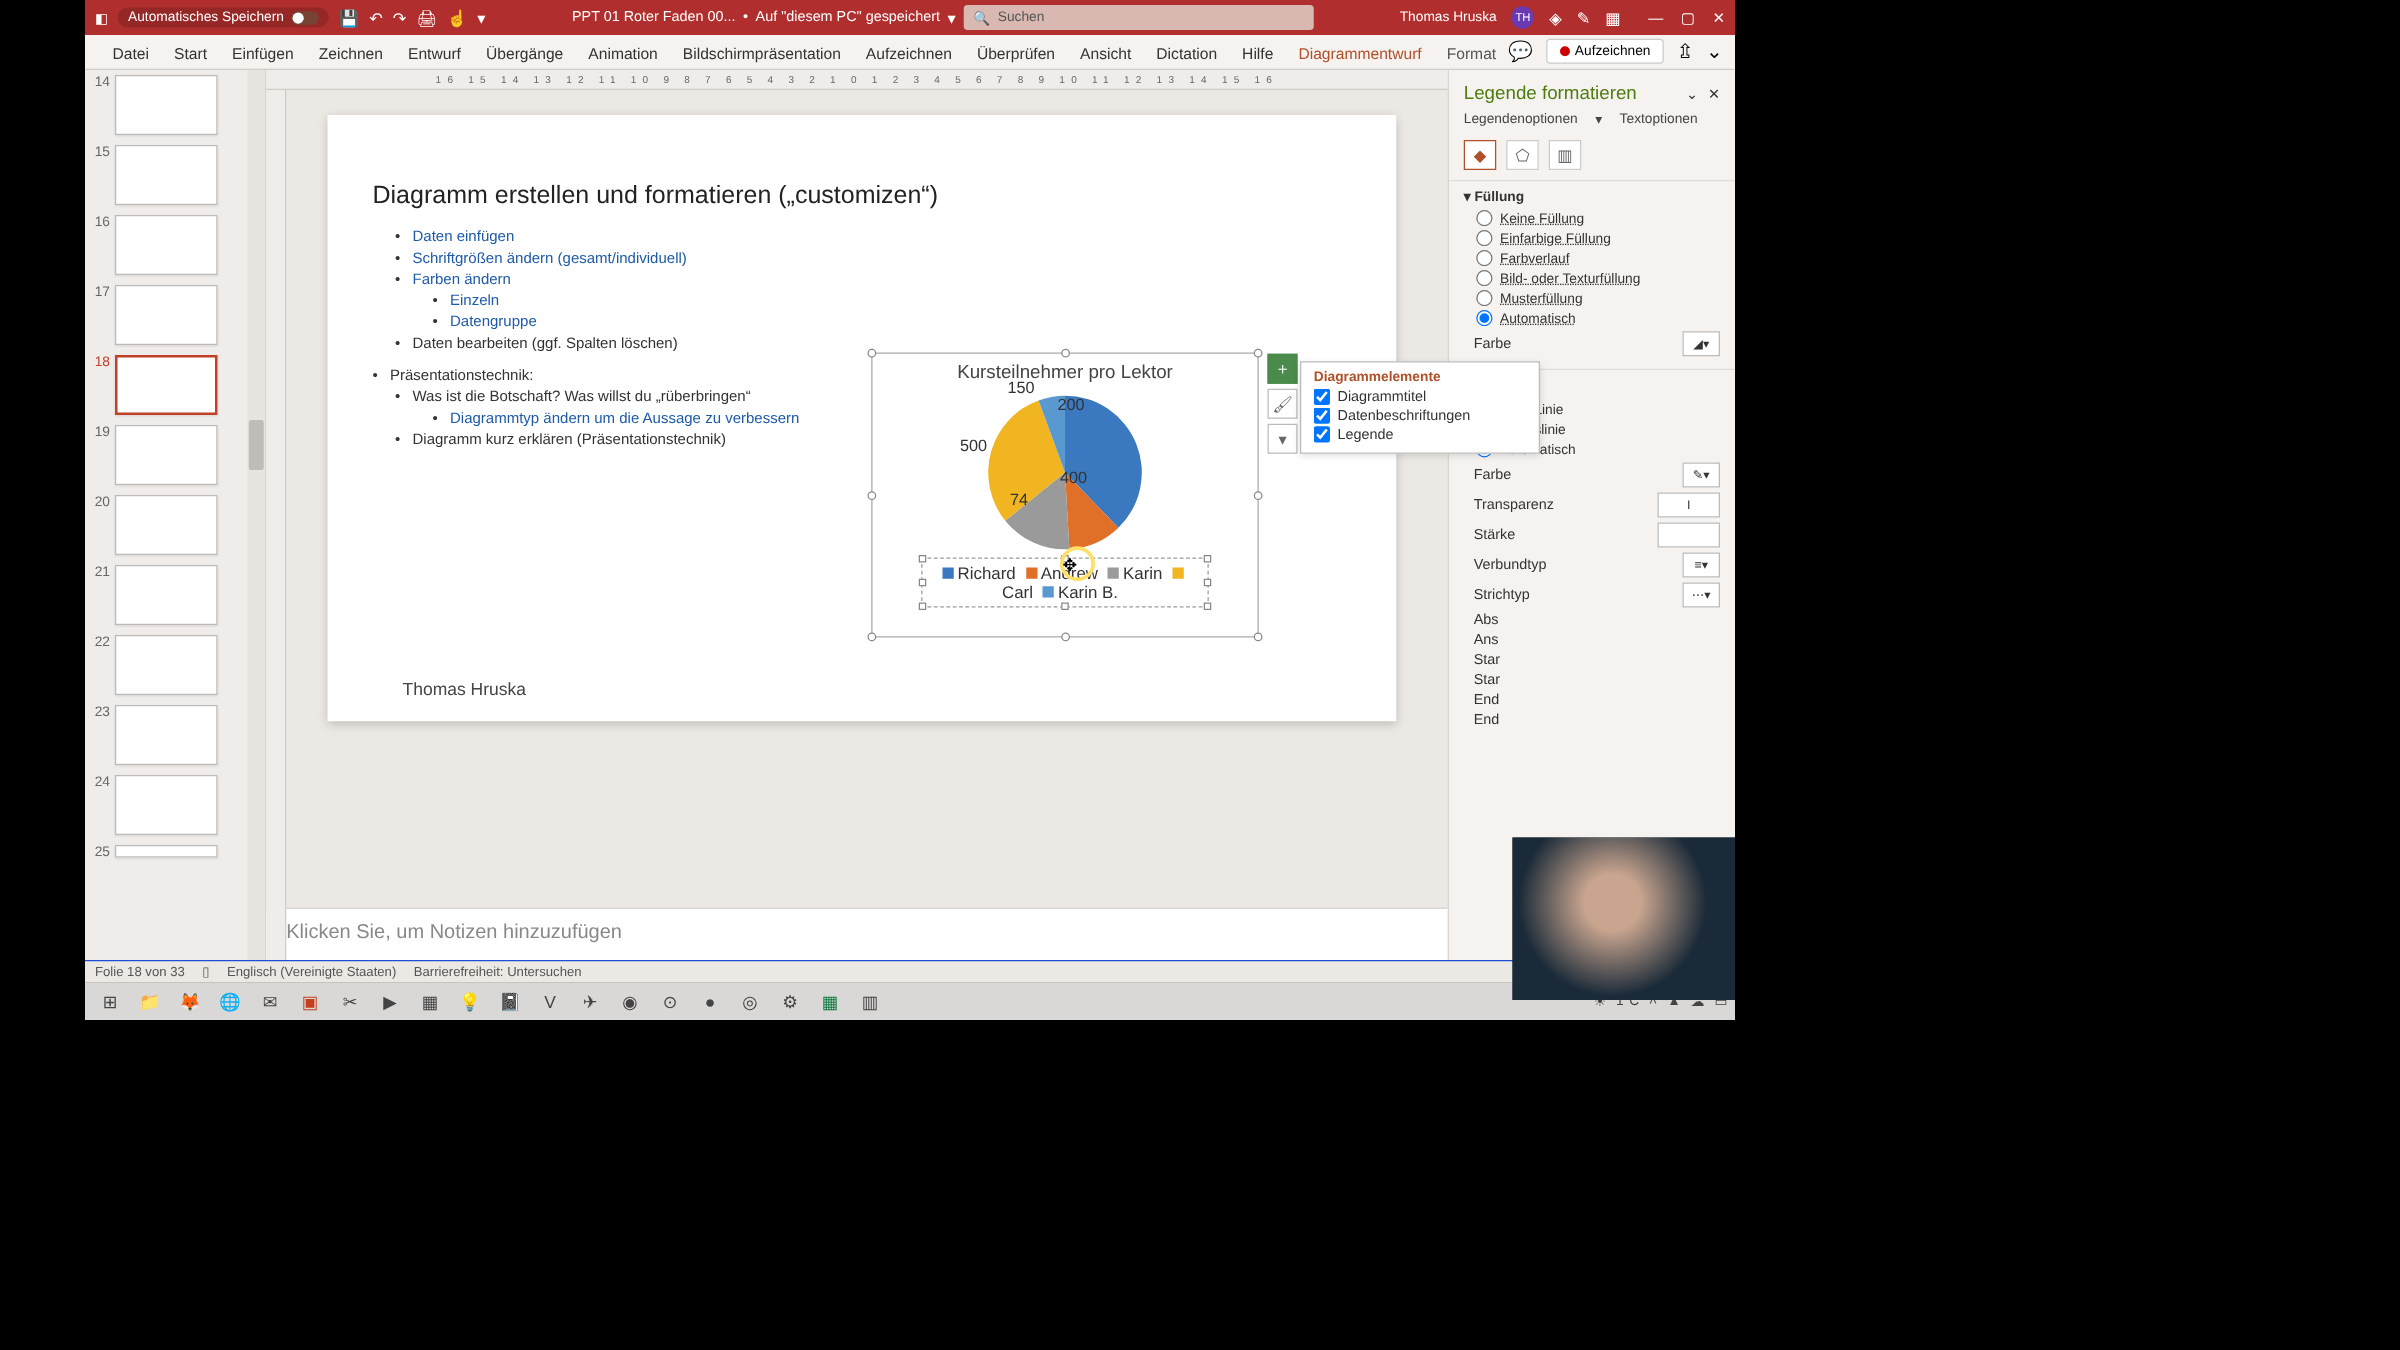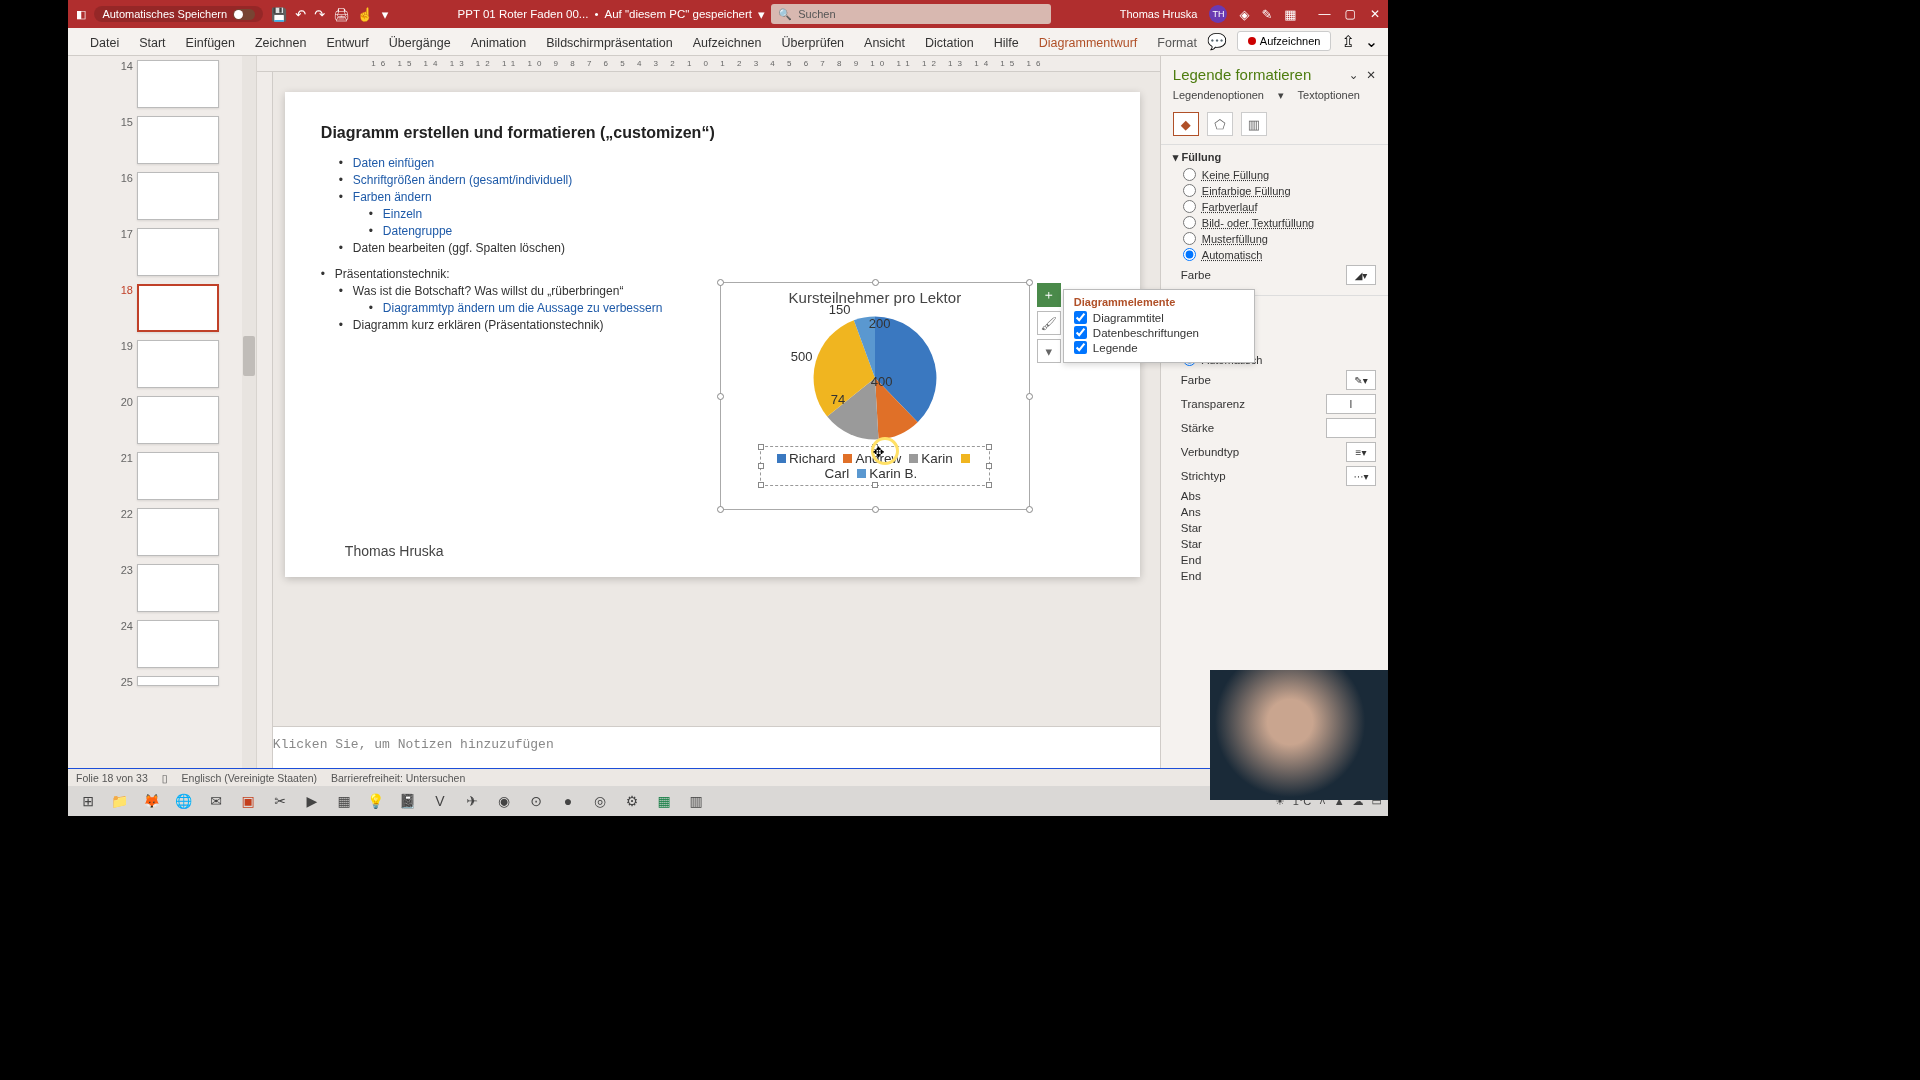--- a/index.html
+++ b/index.html
@@ -22,39 +22,39 @@
 
 
 .ribbon { height: 28px; background: #f5f2ef; display: flex; align-items: flex-end; padding: 0 12px; border-bottom: 1px solid #d0ccc8; }
 .ribbon-tab { padding: 5px 10px; font-size: 12.5px; color: #333; cursor: default; }
 .ribbon-tab.context { color: #555; }
 .ribbon-right { margin-left: auto; display: flex; align-items: center; gap: 10px; padding-bottom: 4px; }
 .record-btn { background: #fff; border: 1px solid #ccc; padding: 3px 10px; border-radius: 3px; font-size: 11px; display: flex; align-items: center; gap: 4px; }
 .rec-dot { width: 8px; height: 8px; background: #c00; border-radius: 50%; }
 
 
-.workspace { flex: 1; display: flex; overflow: hidden; padding-left: 45px; }
+.workspace { flex: 1; display: flex; overflow: hidden; }
 
 
 .thumbs { width: 145px; background: #f0ece9; overflow-y: auto; border-right: 1px solid #d8d4cf; position: relative; }
 .thumbs-scroll { position: absolute; right: 0; top: 0; bottom: 0; width: 14px; background: #e8e4e0; }
 .thumbs-scroll .thumb-handle { position: absolute; top: 280px; width: 12px; height: 40px; background: #c0bcb8; left: 1px; border-radius: 2px; }
 .thumb-item { display: flex; gap: 4px; padding: 4px 2px 4px 4px; margin-right: 14px; }
 .thumb-num { font-size: 11px; color: #666; width: 16px; text-align: right; }
 .thumb-img { width: 82px; height: 48px; background: #fff; border: 1px solid #bbb; box-shadow: 0 1px 2px rgba(0,0,0,.1); position: relative; }
 .thumb-item.selected .thumb-img { border: 2px solid #c04028; }
 .thumb-item.selected .thumb-num { color: #c04028; }
 
 
 .main { flex: 1; display: flex; flex-direction: column; background: #ece8e4; position: relative; }
 .ruler-h { height: 16px; background: #f0ece9; border-bottom: 1px solid #d0ccc8; display: flex; align-items: center; justify-content: center; font-size: 8px; color: #666; letter-spacing: 5px; }
 .ruler-v { position: absolute; left: 0; top: 16px; bottom: 0; width: 16px; background: #f0ece9; border-right: 1px solid #d0ccc8; }
 .canvas-wrap { flex: 1; position: relative; display: flex; align-items: flex-start; justify-content: center; padding: 20px 20px 0 28px; }
 .slide { width: 855px; height: 485px; background: #fff; box-shadow: 0 2px 8px rgba(0,0,0,.2); position: relative; padding: 32px 36px 20px 36px; }
-.slide-title { font-size: 16px; font-weight: 700; color: #222; }
+.slide-title { font-size: 20px; font-weight: 400; color: #222; margin-top: 21px; }
 .slide-bullets { margin-top: 14px; font-size: 12px; color: #333; }
 .slide-bullets ul { list-style: none; }
 .slide-bullets li { position: relative; padding-left: 14px; margin-bottom: 3px; }
 .slide-bullets li::before { content: '•'; position: absolute; left: 0; }
 .slide-bullets .lvl1 { margin-left: 18px; }
 .slide-bullets .lvl2 { margin-left: 48px; }
 .link { color: #1e5aa8; }
 .author { position: absolute; bottom: 18px; left: 60px; font-size: 14px; color: #444; }
 
 
@@ -76,21 +76,21 @@
 .ctrl-btn { width: 24px; height: 24px; background: #fff; border: 1px solid #bbb; display: flex; align-items: center; justify-content: center; font-size: 13px; color: #666; }
 .ctrl-btn.active { background: #4a8a4a; color: #fff; border-color: #4a8a4a; }
 
 
 .flyout { position: absolute; left: 342px; top: 6px; background: #fff; border: 1px solid #bbb; padding: 6px 10px; font-size: 11.5px; box-shadow: 0 2px 6px rgba(0,0,0,.15); width: 192px; }
 .flyout .hdr { color: #b05028; font-weight: 600; font-size: 11px; margin-bottom: 3px; }
 .flyout label { display: flex; align-items: center; gap: 6px; margin: 2px 0; color: #333; }
 .flyout input { margin: 0; }
 
 
-.notes { height: 42px; border-top: 1px solid #d0ccc8; background: #fff; padding: 10px 16px; color: #888; font-size: 13px; font-family: Liberation Mono, monospace; }
+.notes { height: 42px; border-top: 1px solid #d0ccc8; background: #fff; padding: 10px 16px; color: #888; font-size: 16px; }
 
 
 .right-pane { width: 230px; background: #f5f2ef; border-left: 1px solid #d0ccc8; display: flex; flex-direction: column; font-size: 11.5px; color: #333; overflow: hidden; }
 .rp-head { padding: 10px 12px 6px; display: flex; align-items: center; justify-content: space-between; }
 .rp-head h3 { font-size: 15px; font-weight: 400; color: #4d7c0f; }
 .rp-tabs { display: flex; gap: 14px; padding: 0 12px 6px; font-size: 11px; color: #444; }
 .rp-tabs .t { cursor: default; }
 .rp-icons { display: flex; gap: 8px; padding: 4px 12px 8px; }
 .rp-ico { width: 26px; height: 24px; border: 1px solid #ccc; background: #fff; display: flex; align-items: center; justify-content: center; font-size: 13px; color: #666; }
 .rp-ico.active { border-color: #b05028; color: #b05028; }

